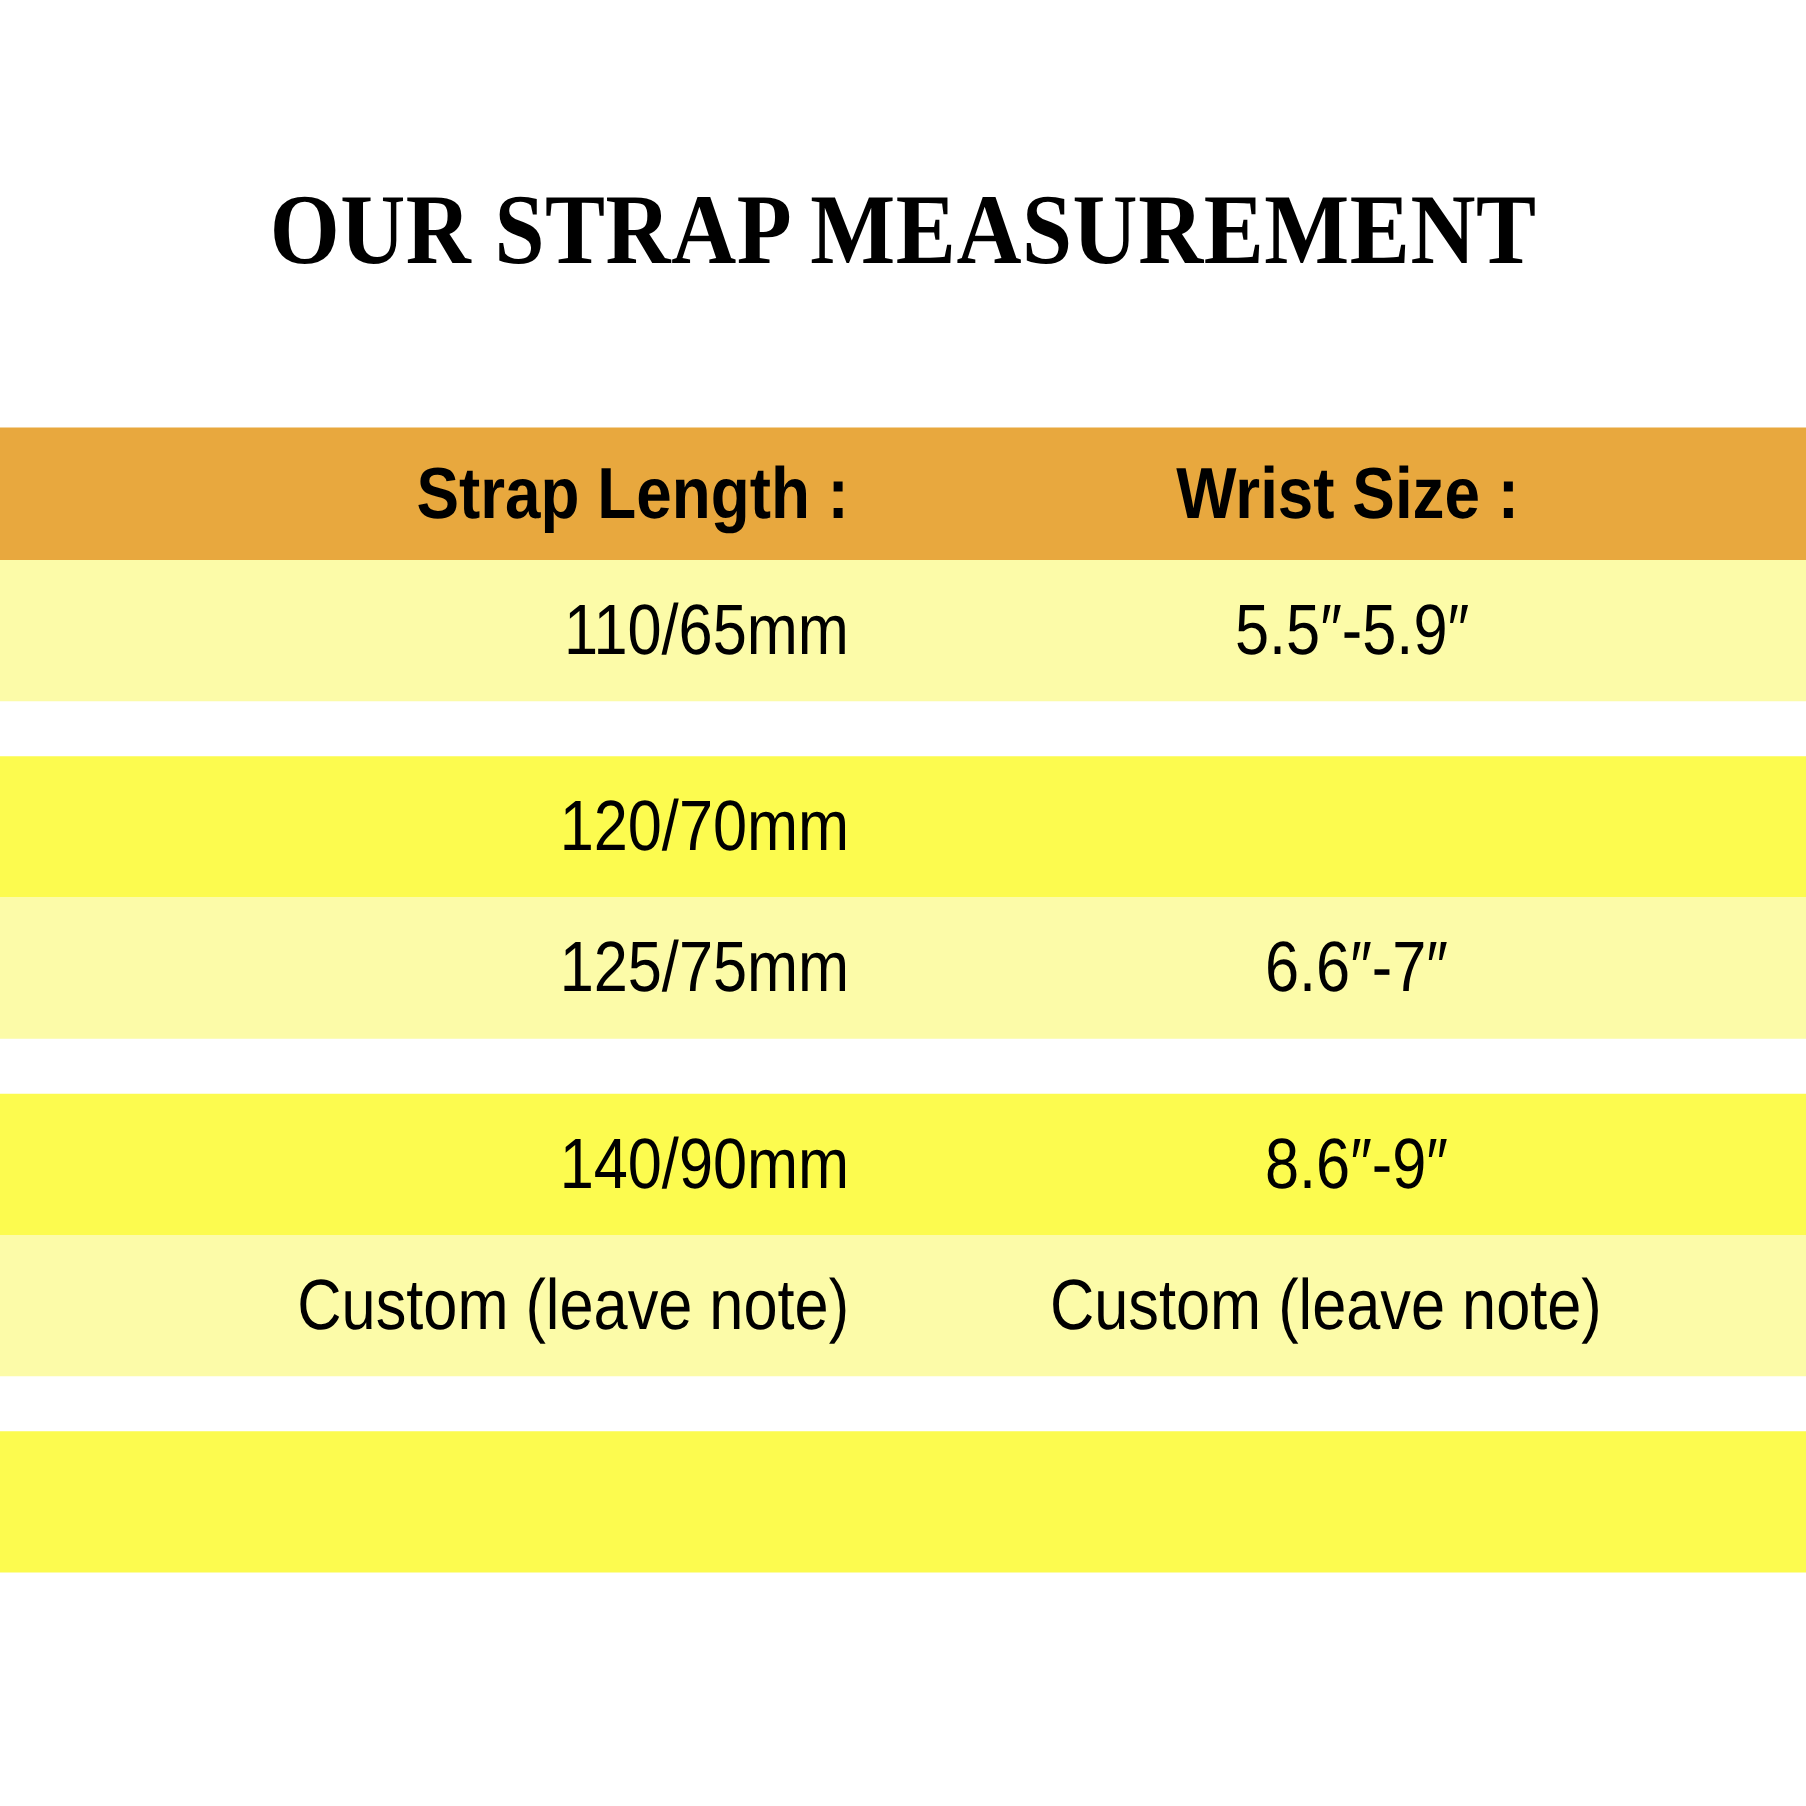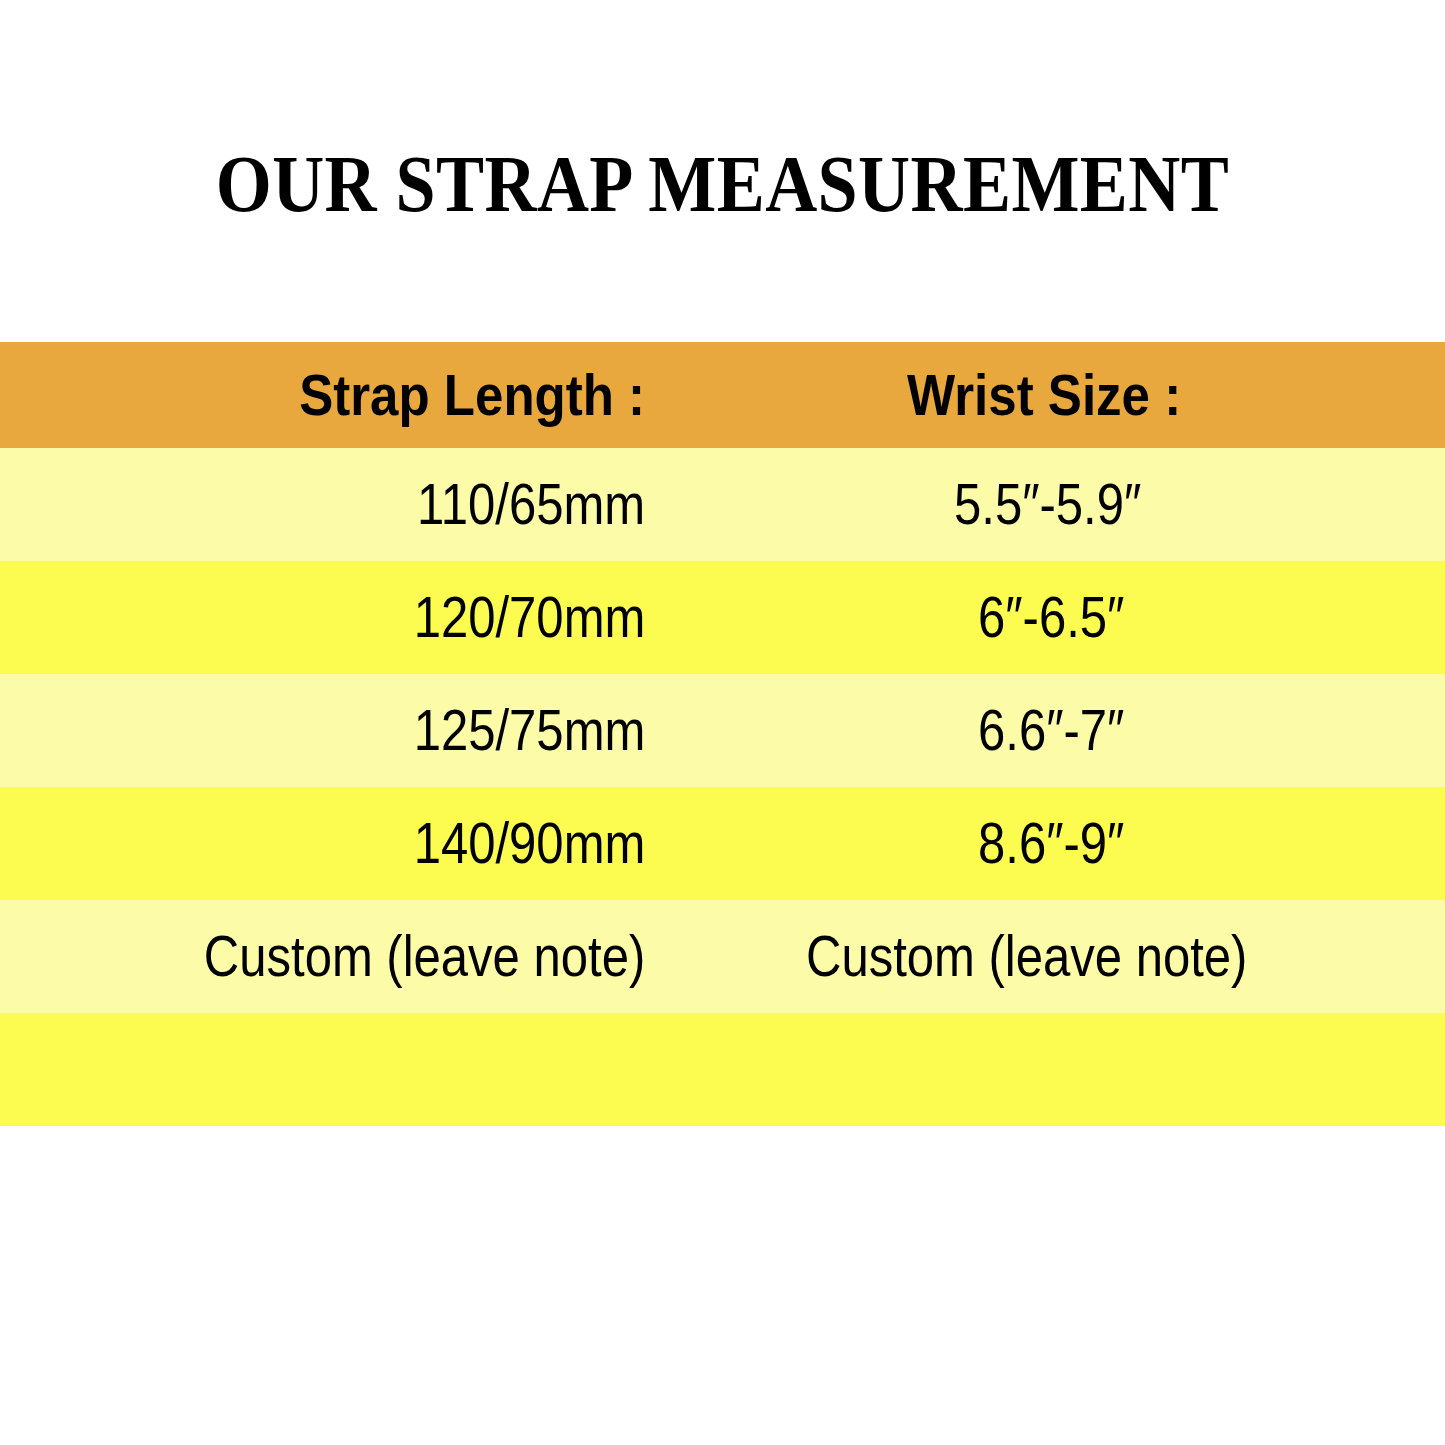--- a/index.html
+++ b/index.html
@@ -53,30 +53,31 @@
     width: 1445px;
     display: flex;
     align-items: center;
   }
 
   .row.header {
     height: 106px;
     background: #e8a83e;
   }
   .row.light  { height: 113px; background: #fcfba8; text-decoration: underline; }
-  .row.bright { height: 113px; background: #fcfb4f; }
+  .row.bright { height: 113px; background: #fcfb4f; margin-top: 44px; }
 
   .cell {
     position: absolute;
     top: 0;
     height: 100%;
     display: flex;
     align-items: center;
     color: #000000;
     white-space: nowrap;
+    padding-left: 34px;
   }
 
   
   .cell.c1 {
     left: 0;
     width: 645px;
     justify-content: flex-end;
   }
   
   .cell.c2 {
@@ -131,23 +132,20 @@
       </div>
       <div class="cell c2">
         <span class="dtext">5.5″-5.9″</span>
       </div>
     </div>
 
     <div class="row bright">
       <div class="cell c1">
         <span class="dtext">120/70mm</span>
       </div>
-      <div class="cell c2">
-        <span class="dtext">6″-6.5″</span>
-      </div>
     </div>
 
     <div class="row light">
       <div class="cell c1">
         <span class="dtext">125/75mm</span>
       </div>
       <div class="cell c2">
         <span class="dtext">6.6″-7″</span>
       </div>
     </div>

